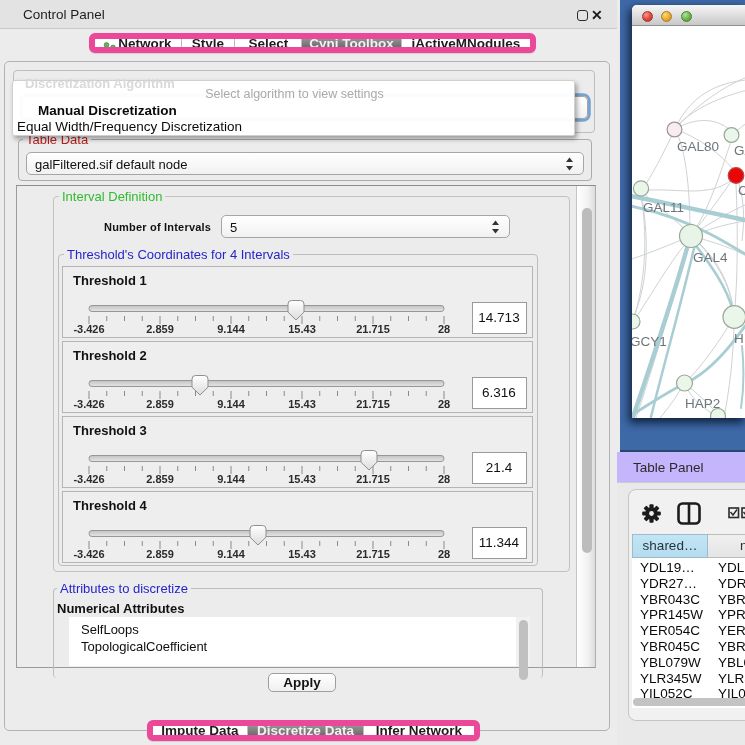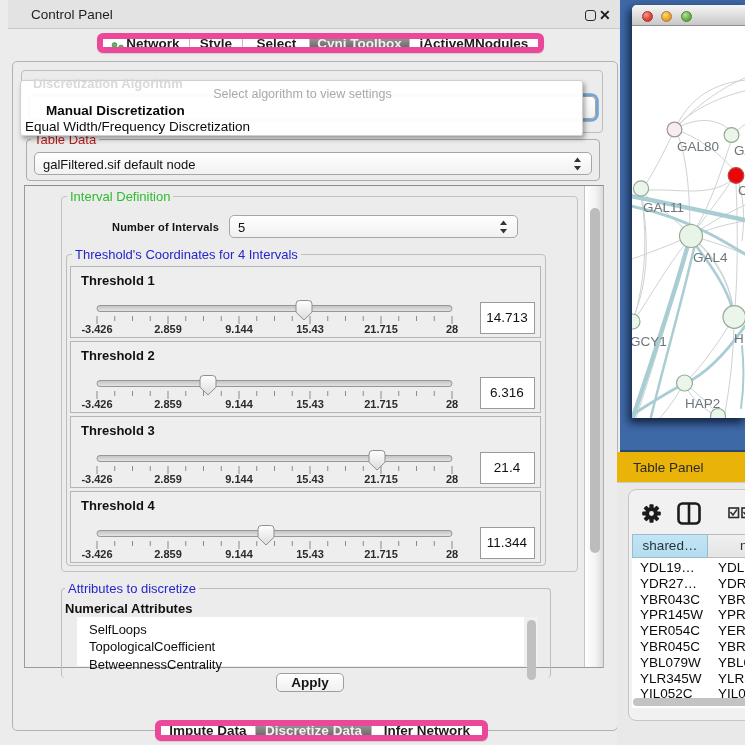--- a/index.html
+++ b/index.html
@@ -1,20 +1,20 @@
 <!DOCTYPE html>
 <html><head><meta charset="utf-8">
 <style>
 * { margin:0; padding:0; box-sizing:border-box; }
 html,body { width:745px; height:745px; overflow:hidden; background:#ececec;
   font-family:"Liberation Sans", sans-serif; }
 .abs { position:absolute; }
 
 
-#leftpanel { position:absolute; left:8px; top:0; width:617px; height:745px; background:#ececec; }
+#leftpanel { position:absolute; left:0; top:0; width:617px; height:745px; background:#ececec; }
 #hdr { position:absolute; left:0; top:0; width:617px; height:29px; background:#e3e3e3;
   border-bottom:1px solid #c9c9c9; }
 #hdr .t { position:absolute; left:23px; top:7px; font-size:13.5px; color:#1e1e1e; }
 #floatic { position:absolute; left:577px; top:10px; width:11px; height:11px;
   border:1.7px solid #2b2b2b; border-radius:3px; }
 #closeic { position:absolute; left:591px; top:7px; font-size:14px; font-weight:bold; color:#1b1b1b; }
 
 
 .seg { position:absolute; display:flex; background:#fff; border:6px solid #ec4899;
   border-radius:6px; overflow:hidden; box-shadow:0 1px 1px rgba(0,0,0,0.12); }
@@ -71,21 +71,21 @@
 #window { position:absolute; left:12px; top:5px; width:113px; height:413px;
   border-radius:5px 0 0 0; box-shadow:-2px 4px 9px 1px rgba(8,18,40,0.8); background:#fff; }
 #titlebar { position:absolute; left:0; top:0; width:113px; height:21px;
   background:linear-gradient(#f6f6f6,#c8c8c8); border-bottom:1px solid #909090; border-radius:5px 0 0 0; }
 .tl { position:absolute; top:5.8px; width:11px; height:11px; border-radius:50%; }
 #tlr { left:9.5px;  background:radial-gradient(circle at 35% 30%, #f59a8e, #e0453a 55%, #c03227); border:0.5px solid #a8342c;}
 #tly { left:28.5px; background:radial-gradient(circle at 35% 30%, #fbd97c, #eaa72e 55%, #cf8f1d); border:0.5px solid #ab7b1e;}
 #tlg { left:48.5px; background:radial-gradient(circle at 35% 30%, #b1e59a, #6cb34a 55%, #529735); border:0.5px solid #4c8132;}
 
 #tblpanel { position:absolute; left:617px; top:452px; width:128px; height:293px; background:#e9e9e9; }
-#tblhdr { position:absolute; left:0; top:0; width:128px; height:31px; background:#eab308;
+#tblhdr { position:absolute; left:0; top:0; width:128px; height:31px; background:#c4b5fd;
   border-bottom:1px solid #cccccc; }
 #tblhdr span { position:absolute; left:16px; top:8px; font-size:13.5px; color:#2a2a2a; }
 #card { position:absolute; left:11px; top:37px; width:125px; height:232px; background:#f1f1f1;
   border:1px solid #c5c5c5; border-radius:8px; }
 .trow { position:absolute; left:632px; width:113px; height:15.8px; line-height:15.8px; font-size:13.5px; color:#0b0b0b; }
 .trow .c1 { position:absolute; left:8px; }
 .trow .c2 { position:absolute; left:86px; }
 #thdrow { position:absolute; left:632px; top:534px; height:24px; display:flex; }
 #thc1 { width:76px; background:linear-gradient(#c3e5f5,#b4dcef); border:1px solid #9bbccb;
   font-size:13.5px; color:#26343a; text-align:center; line-height:22px; }
@@ -352,21 +352,20 @@
   <div class="valbox"><span>11.344</span></div>
 </div>
 
   <div class="group" style="left:53px; top:588px; width:490px; height:90px; border-color:#bdbdbd; border-bottom:none;">
     <div class="gtitle" style="left:3px; color:#2525cd;">Attributes to discretize</div>
   </div>
   <div class="abs" style="left:57px; top:601px; font-size:13px; font-weight:bold; color:#111;">Numerical Attributes</div>
   <div id="numlist">
     <div>SelfLoops</div>
       <div>TopologicalCoefficient</div>
-      <div>BetweennessCentrality</div>
   </div>
   <div id="listsb">
       <div class="thumb"></div>
     </div>
 
   <div id="applybtn">Apply</div>
 
   <div class="seg" id="bottabs">
     <div class="s" style="width:95px;">Impute Data</div>
     <div class="s sel" style="width:116px;text-align:right;">Discretize Data</div>

